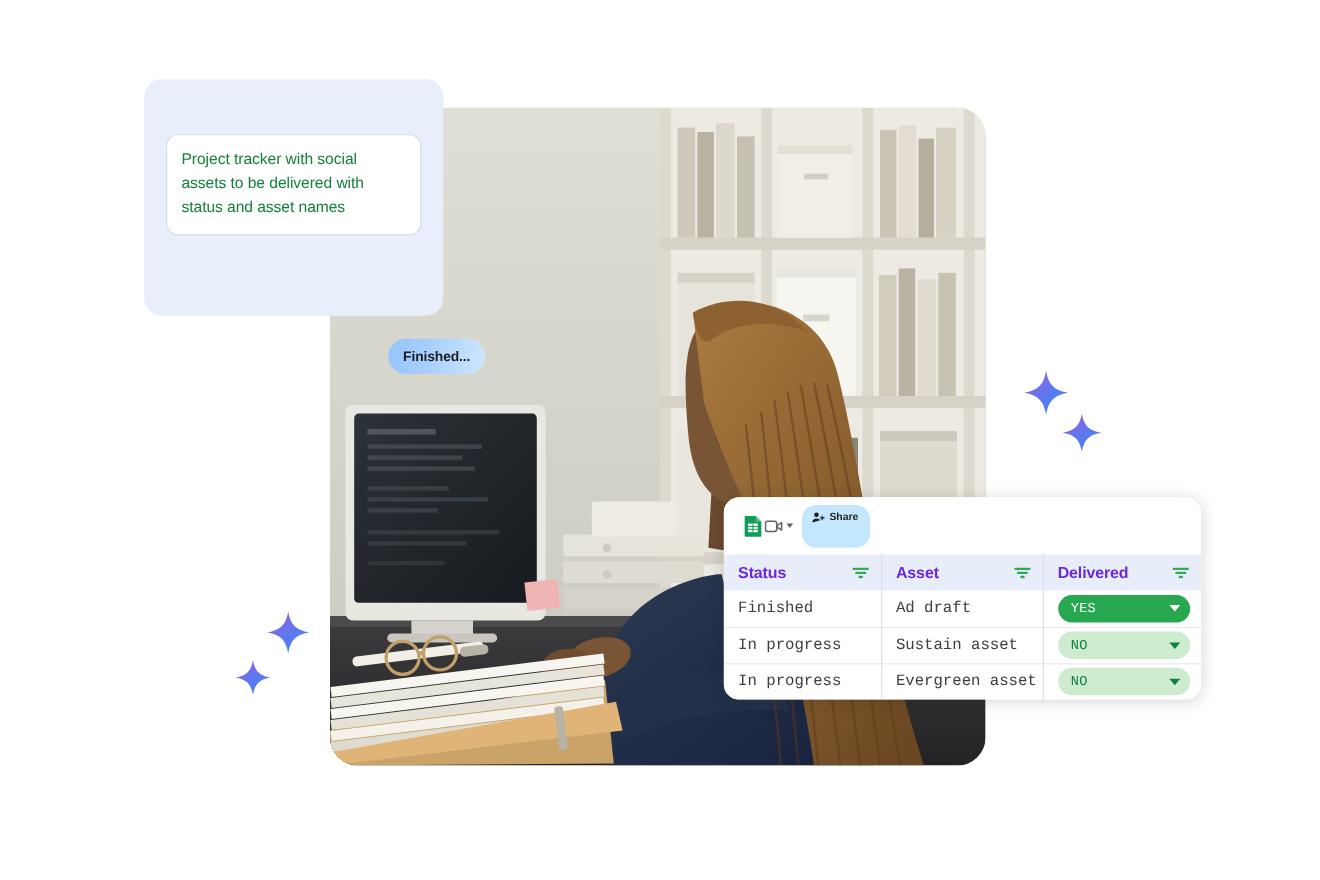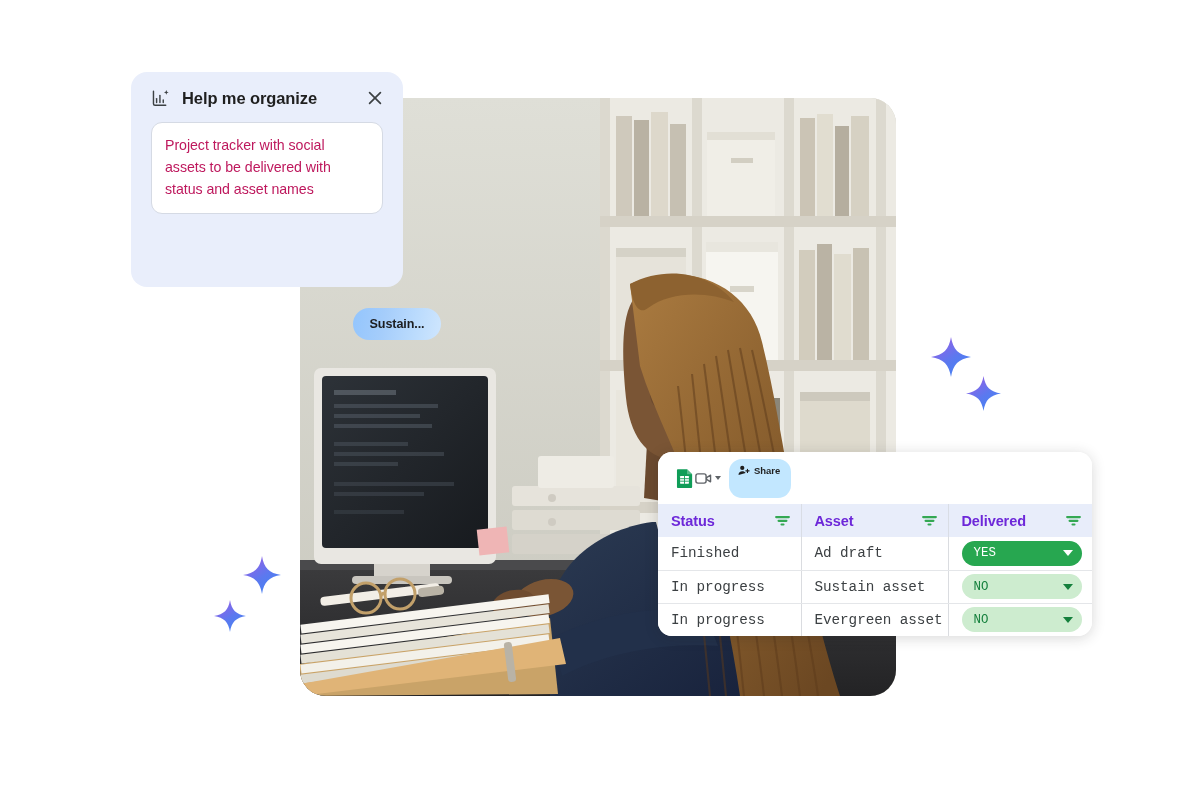--- a/index.html
+++ b/index.html
@@ -94,21 +94,21 @@
     height: 92px;
     background: #ffffff;
     border: 1px solid #d5dae4;
     border-radius: 11px;
     box-sizing: border-box;
     padding: 11px 13px 0 13px;
   }
   #prompt-text {
     font-size: 14.2px;
     line-height: 22px;
-    color: #be185d;
+    color: #15803d;
     letter-spacing: -0.05px;
     white-space: pre-wrap;
   }
 
   #creating-btn {
     position: absolute;
     left: 222px;
     top: 236px;
     width: 88px;
     height: 32px;
@@ -512,46 +512,27 @@
     </svg>
   </div>
   <div class="sparkle" id="sp4" style="left:214px; top:600px; width:32px; height:32px;">
     <svg viewBox="0 0 40 40" aria-hidden="true">
       <path d="M20 0 C22 12.5 27.5 18 40 20 C27.5 22 22 27.5 20 40 C18 27.5 12.5 22 0 20 C12.5 18 18 12.5 20 0 Z" fill="url(#spG)"></path>
     </svg>
   </div>
 
   <div id="organize-card">
 
-    <div id="organize-header">
-      <span id="organize-icon">
-        <svg width="19" height="19" viewBox="0 0 20 20" aria-hidden="true">
-          <g fill="none" stroke="#3c4043" stroke-width="1.5" stroke-linecap="round" stroke-linejoin="round">
-            <path d="M2.6 2.4 v13.1 a1.6 1.6 0 0 0 1.6 1.6 h11.3"></path>
-            <path d="M5.9 14.2 v-4.1"></path>
-            <path d="M9.4 14.2 v-7.4"></path>
-            <path d="M12.9 14.2 v-2.6"></path>
-          </g>
-          <path d="M16.1 1.1 l0.72 1.78 1.78 0.72 -1.78 0.72 -0.72 1.78 -0.72 -1.78 -1.78 -0.72 1.78 -0.72 Z" fill="#3c4043"></path>
-        </svg>
-      </span>
-      <span id="organize-title">Help me organize</span>
-      <span id="organize-close">
-        <svg width="14" height="14" viewBox="0 0 14 14" aria-hidden="true">
-          <path d="M1.6 1.6 L12.4 12.4 M12.4 1.6 L1.6 12.4" stroke="#3c4043" stroke-width="1.7" stroke-linecap="round"></path>
-        </svg>
-      </span>
-    </div>
 
     <div id="prompt-box">
       <div id="prompt-text">Project tracker with social assets to be delivered with status and asset names</div>
     </div>
 
     <div id="creating-btn">
-      <span id="creating-label">Sustain...</span>
+      <span id="creating-label">Finished...</span>
     </div>
   </div>
 
   <div id="sheet-card">
 
     <div id="sheet-toolbar">
       <span id="sheets-icon">
         <svg width="21" height="21" viewBox="0 0 22 22" aria-hidden="true">
           <path d="M4 1.2 h9.6 L19 6.6 V20 a0.9 0.9 0 0 1 -0.9 0.9 H4 a0.9 0.9 0 0 1 -0.9 -0.9 V2.1 A0.9 0.9 0 0 1 4 1.2 Z" fill="#0f9d58"></path>
           <path d="M13.6 1.2 L19 6.6 h-5.4 Z" fill="#57bb8a"></path>

